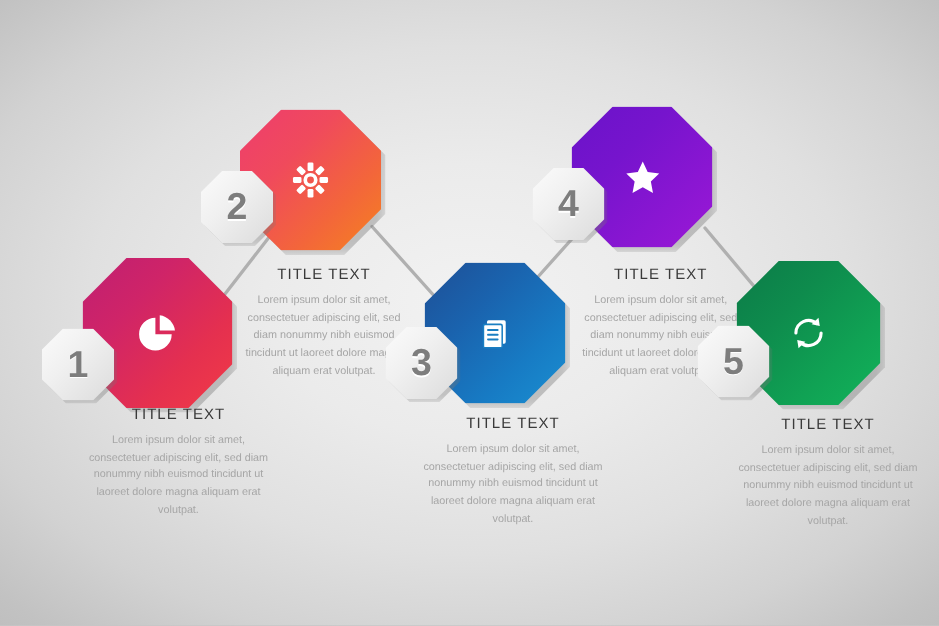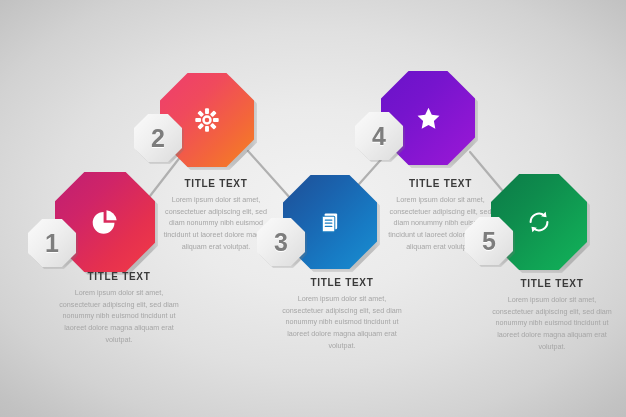--- a/index.html
+++ b/index.html
@@ -96,21 +96,21 @@
     text-shadow: 0 1px 0 #ffffff;
   }
 
   
   .txt {
     position: absolute;
     text-align: center;
   }
   .txt .ttl {
     font-size: 10px;
-    font-weight: bold;
+    font-weight: normal;
     color: #3a3a3a;
     letter-spacing: 0.7px;
     margin: 0 0 5px 0;
   }
   .txt .body {
     font-size: 7.2px;
     line-height: 1.62;
     color: #a6a6a6;
     margin: 0;
   }

